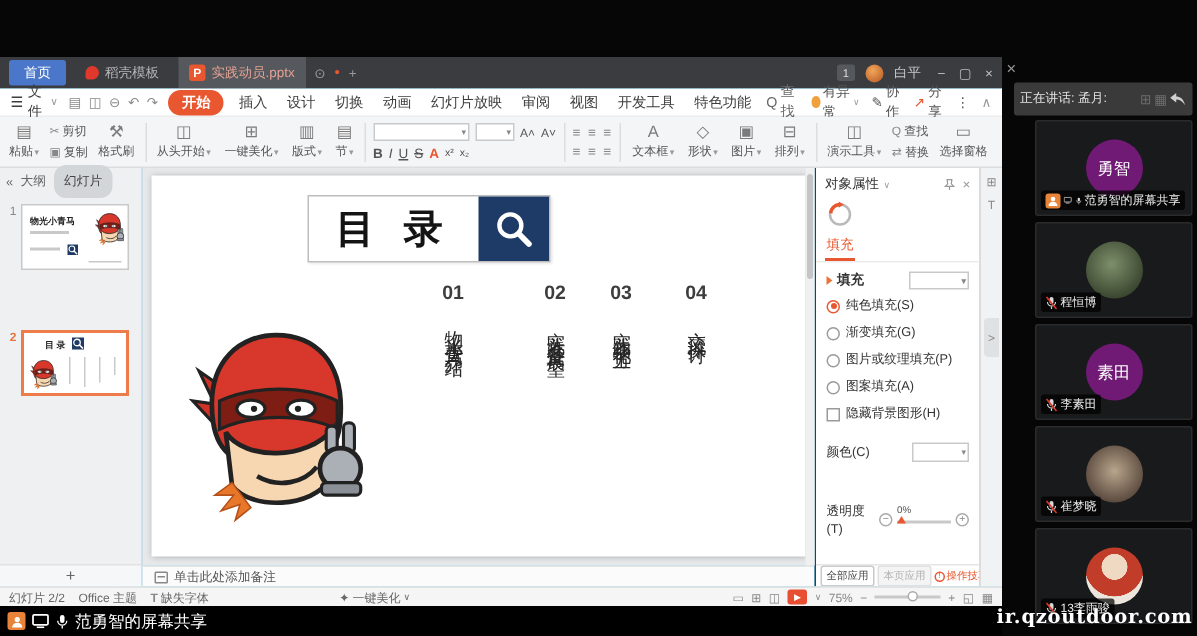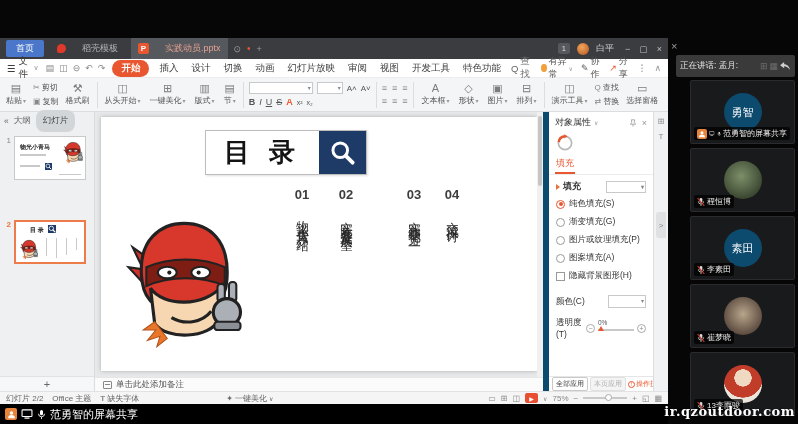--- a/index.html
+++ b/index.html
@@ -7,21 +7,21 @@
   .root{position:relative;width:798px;height:424px;background:#060606;font-family:"Liberation Sans",sans-serif;overflow:hidden}
   svg{display:block}
 
   
   .titlebar{position:absolute;top:0;left:0;right:0;height:18px;background:#1d1d1f;color:#c9c9c9;font-size:10px;display:flex;align-items:center;justify-content:center}
 
   
   .wps{position:absolute;left:0;top:38px;width:668px;height:366px;background:#0ea5e9;display:flex;flex-direction:column}
   .tabbar{height:21px;background:#3a3c40;display:flex;align-items:center;gap:6px;padding:0 6px;flex:0 0 auto;color:#b5b5b5}
   .tab-home{background:#4a77c9;color:#fff;font-size:9px;padding:2px 10px;border-radius:2px}
-  .tab{display:flex;align-items:center;gap:16px;font-size:9px;padding:0 7px;height:100%}
+  .tab{display:flex;align-items:center;gap:4px;font-size:9px;padding:0 7px;height:100%}
   .tab.active{background:#55585d;color:#e5a193}
   .docer-ico{width:9px;height:9px;background:#e0392b;border-radius:50% 50% 50% 2px}
   .p-badge{width:11px;height:11px;background:#e8572f;color:#fff;font-size:8px;font-weight:bold;border-radius:2px;display:flex;align-items:center;justify-content:center}
   .tb-ico{color:#9a9a9a;font-size:9px}
   .dot-ico{color:#e8572f;font-size:10px}
   .tb-right{margin-left:auto;display:flex;align-items:center;gap:7px}
   .badge1{background:#55585d;color:#ddd;font-size:7.5px;padding:1px 4px;border-radius:2px}
   .acct-av{width:12px;height:12px;border-radius:50%;background:radial-gradient(circle at 40% 35%,#f2a65a,#b35422)}
   .acct-name{font-size:9px;color:#c5c5c5}
   .winctl{color:#bdbdbd;font-size:9px;display:flex;gap:9px;margin-left:4px}
@@ -76,21 +76,21 @@
   .toccol{position:absolute;top:70px;width:30px;display:flex;flex-direction:column;align-items:center}
   .tocnum{font-size:13px;font-weight:600;color:#3d3d3d}
   .toclabel{writing-mode:vertical-rl;font-size:12.5px;letter-spacing:3px;color:#262626;margin-top:9px}
   .vscroll{position:absolute;right:0;top:0;bottom:0;width:6px;background:#f0f0f0}
   .vscroll .thumbbar{position:absolute;left:1px;width:4px;top:4px;height:70px;background:#c5c5c5;border-radius:2px}
   .notesrow{height:14px;background:#fbfbfc;border-top:1px solid #e6e6e6;display:flex;align-items:center;gap:4px;padding:0 8px;font-size:8.5px;color:#555}
   .note-ico{width:9px;height:8px;border:1px solid #888;border-radius:1px;position:relative}
   .note-ico::after{content:"";position:absolute;left:1px;top:2px;right:1px;height:1px;background:#888}
 
   
-  .props{width:110px;background:#fff;border-left:6px solid #0c4a6e;display:flex;flex-direction:column;font-size:8.5px;color:#333}
+  .props{width:110px;background:#fff;border-left:1px solid #0c4a6e;display:flex;flex-direction:column;font-size:8.5px;color:#333}
   .pp-head{display:flex;align-items:center;gap:3px;padding:4px 6px 2px;font-size:9px;color:#333}
   .pp-head .sp{margin-left:auto;display:flex;gap:5px;align-items:center;color:#999}
   .pp-tabzone{padding:1px 6px 0;border-bottom:1px solid #ececec}
   .pp-filltab{display:inline-block;color:#e8572f;border-bottom:2px solid #e8572f;padding:2px 1px;font-size:9px;margin-top:1px}
   .pp-sec{display:flex;align-items:center;gap:3px;padding:5px 7px 2px;font-weight:bold;font-size:9px}
   .tri{width:0;height:0;border-left:4px solid #e8743c;border-top:3px solid transparent;border-bottom:3px solid transparent}
   .pp-sec .combo{width:40px;margin-left:auto}
   .prow{display:flex;align-items:center;gap:4px;margin:3px 0;padding:0 7px}
   .radio{width:9px;height:9px;border:1px solid #9a9a9a;border-radius:50%;position:relative;flex:0 0 auto}
   .radio.sel{border-color:#e8572f}
@@ -118,21 +118,21 @@
   .ztrack{width:44px;height:2px;background:#c9c9c9;position:relative}
   .zknob{position:absolute;left:22px;top:-3px;width:7px;height:7px;border-radius:50%;background:#fff;border:1px solid #aaa}
 
   
   .sb-close{position:absolute;left:671px;top:40px;color:#9a9a9a;font-size:11px}
   .toast{position:absolute;left:676px;top:55px;width:119px;height:22px;background:#3a3a3a;border-radius:2px;display:flex;align-items:center;gap:3px;padding:0 4px;font-size:8.5px;color:#e3e3e3}
   .toast .g{color:#6d6d6d;font-size:9px}
   .sidebar{position:absolute;left:690px;top:80px;width:105px}
   .tile{height:64px;background:#191a1c;border:1px solid #2b2b2d;border-radius:2px;margin-bottom:4px;position:relative;display:flex;align-items:center;justify-content:center}
   .av{width:38px;height:38px;border-radius:50%;display:flex;align-items:center;justify-content:center;color:#fff;font-size:11px;flex:0 0 auto}
-  .av-blue{background:#0c4a6e}
+  .av-blue{background:#701a75}
   .av-p1{background:radial-gradient(circle at 45% 40%,#7d8f6a,#39452f 75%)}
   .av-p2{background:radial-gradient(circle at 50% 45%,#b9a58c,#55453a 78%)}
   .av-p3{background:radial-gradient(circle at 50% 34%,#f0d9c2 0 27%,#c23c2a 28% 62%,#ece5dc 63%)}
   .chip{position:absolute;left:3px;bottom:3px;background:rgba(0,0,0,.72);border-radius:2px;padding:1px 3px;display:flex;align-items:center;gap:2px;font-size:8px;color:#ececec;max-width:96px;white-space:nowrap}
   .pbadge{width:10px;height:10px;background:#e8833a;border-radius:2px;display:flex;align-items:center;justify-content:center;flex:0 0 auto}
 
   
   .banner{position:absolute;left:0;top:404px;width:668px;height:20px;background:#000;display:flex;align-items:center;gap:4px;padding:0 5px;color:#fff;font-size:11px}
   .watermark{position:absolute;right:3px;bottom:5px;color:#fff;font-family:"DejaVu Serif",serif;font-weight:bold;font-size:13px;letter-spacing:.5px;z-index:60;text-shadow:0 0 2px rgba(0,0,0,.6)}
 </style>
@@ -426,29 +426,29 @@
               <span class="magsq">
                 <svg width="27" height="27" viewBox="0 0 24 24">
                     <use href="#mag"></use>
                   </svg>
               </span>
             </div>
             <div class="toccol" style="left:186px">
               <span class="tocnum">01</span>
               <span class="toclabel">物光小青马介绍</span>
             </div>
-            <div class="toccol" style="left:230px">
+            <div class="toccol" style="left:254px">
               <span class="tocnum">02</span>
               <span class="toclabel">实践准备及展望</span>
             </div>
             <div class="toccol" style="left:298px">
               <span class="tocnum">03</span>
               <span class="toclabel">实践细化分工</span>
             </div>
-            <div class="toccol" style="left:336px">
+            <div class="toccol" style="left:348px">
               <span class="tocnum">04</span>
               <span class="toclabel">交流探讨</span>
             </div>
             <svg width="122" height="136" viewBox="0 0 112 130" style="position:absolute;left:22px;top:98px">
                 <use href="#mascot"></use>
               </svg>
           </div>
           <div class="vscroll">
               <div class="thumbbar"></div>
             </div>
@@ -500,21 +500,21 @@
           <span>图案填充(A)</span>
         </div>
         <div class="prow">
           <span class="check"></span>
           <span>隐藏背景图形(H)</span>
         </div>
         <div class="prow" style="margin-top:10px">
           <span>颜色(C)</span>
           <span class="combo"></span>
         </div>
-        <div class="prow" style="margin-top:6px">
+        <div class="prow" style="margin-top:24px">
           <span>透明度(T)</span>
           <span style="margin-left:auto;display:flex;align-items:center;gap:3px">
             <span class="circbtn">−</span>
             <span class="slider">
               <span class="val">0%</span>
               <span class="track"></span>
               <span class="mark"></span>
             </span>
             <span class="circbtn">+</span>
           </span>

